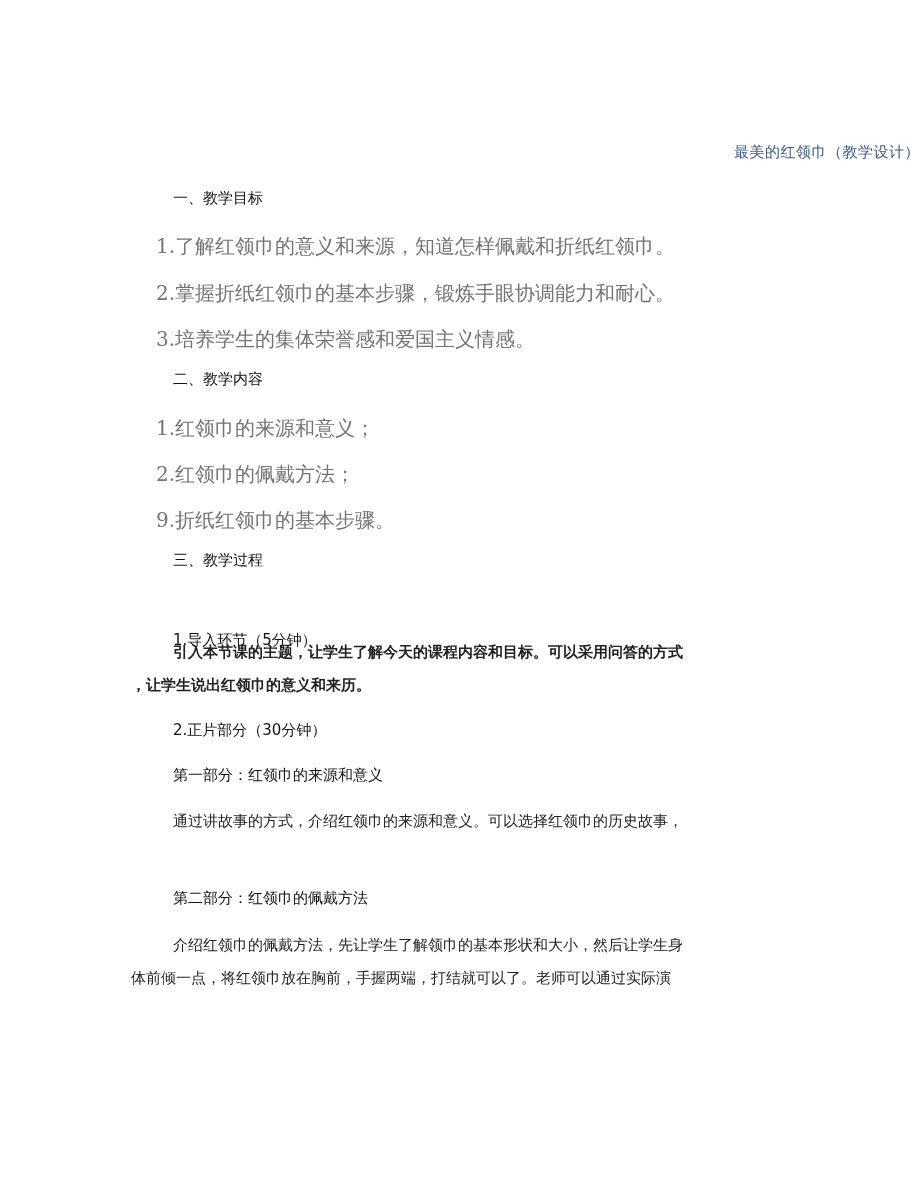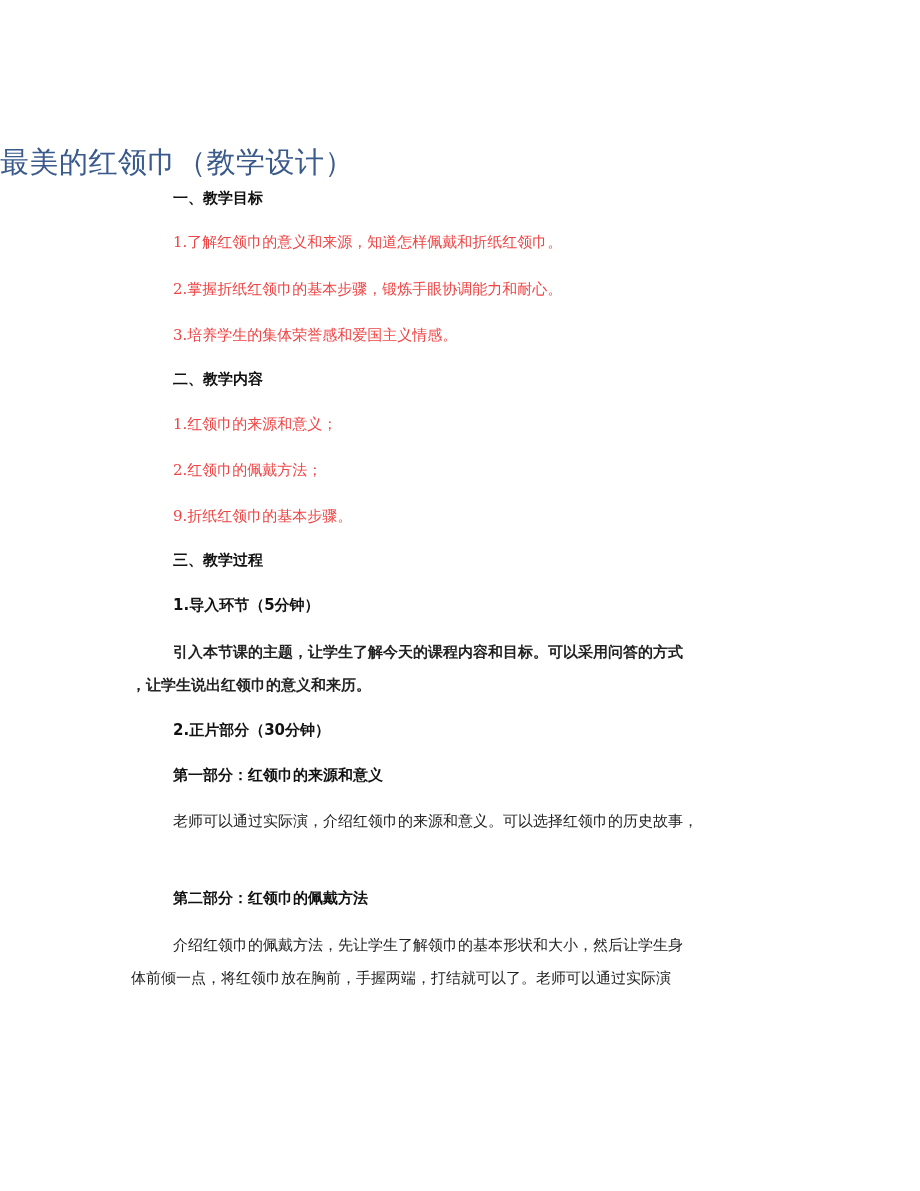--- a/index.html
+++ b/index.html
@@ -1,24 +1,24 @@
 <!DOCTYPE html>
 <html><head>
 <meta charset="utf-8">
 <style>
   html, body { margin: 0; padding: 0; background: #ffffff; }
   body { width: 920px; height: 1191px; position: relative; overflow: hidden;
          font-family: "DejaVu Serif", "Liberation Serif", serif; color: #1a1a1a; }
   .page { position: absolute; left: 0; top: 0; width: 920px; height: 1191px; }
-  .title { position: absolute; top: 143px; left: 0; width: 920px; text-align: left;
-           font-family: "DejaVu Sans", "Liberation Sans", sans-serif; font-size: 29px;
+  .title { position: absolute; top: 143px; left: 0; width: 920px; text-align: right;
+           font-family: "DejaVu Sans", "Liberation Sans", sans-serif; font-size: 15px;
            color: #3a5a8c; letter-spacing: 0.5px; }
   .h { position: absolute; left: 173px; font-family: "DejaVu Sans", "Liberation Sans", sans-serif;
-       font-weight: bold; font-size: 15px; color: #111; text-align: right; }
-  .p { position: absolute; left: 173px; font-size: 15px; color: #ef4444; white-space: nowrap; }
+       font-weight: normal; font-size: 15px; color: #111; text-align: right; }
+  .p { position: absolute; left: 156px; font-size: 20px; color: #737373; white-space: nowrap; }
   .para { position: absolute; left: 131px; width: 660px; font-size: 15px; color: #222;
           line-height: 33px; }
   .para .line { display: block; white-space: nowrap; }
   .para .first { padding-left: 42px; }
 </style>
 </head>
 <body>
 
 <div class="page">
   <div class="title">最美的红领巾（教学设计）</div>
@@ -27,32 +27,32 @@
   <div class="p" style="top:233px;">1.了解红领巾的意义和来源，知道怎样佩戴和折纸红领巾。</div>
   <div class="p" style="top:280px;">2.掌握折纸红领巾的基本步骤，锻炼手眼协调能力和耐心。</div>
   <div class="p" style="top:326px;">3.培养学生的集体荣誉感和爱国主义情感。</div>
 
   <div class="h" style="top:370px;">二、教学内容</div>
   <div class="p" style="top:415px;">1.红领巾的来源和意义；</div>
   <div class="p" style="top:461px;">2.红领巾的佩戴方法；</div>
   <div class="p" style="top:507px;">9.折纸红领巾的基本步骤。</div>
 
   <div class="h" style="top:551px;">三、教学过程</div>
-  <div class="h" style="top:596px;">1.导入环节（5分钟）</div>
+  <div class="h" style="top:631px;">1.导入环节（5分钟）</div>
 
   <div class="para" style="top:636px;font-weight:bold;">
     <span class="line first">引入本节课的主题，让学生了解今天的课程内容和目标。可以采用问答的方式</span>
     <span class="line">，让学生说出红领巾的意义和来历。</span>
   </div>
 
   <div class="h" style="top:721px;">2.正片部分（30分钟）</div>
   <div class="h" style="top:766px;">第一部分：红领巾的来源和意义</div>
 
   <div class="para" style="top:805px;">
-    <span class="line first">老师可以通过实际演，介绍红领巾的来源和意义。可以选择红领巾的历史故事，</span>
+    <span class="line first">通过讲故事的方式，介绍红领巾的来源和意义。可以选择红领巾的历史故事，</span>
   </div>
 
   <div class="h" style="top:889px;">第二部分：红领巾的佩戴方法</div>
 
   <div class="para" style="top:929px;">
     <span class="line first">介绍红领巾的佩戴方法，先让学生了解领巾的基本形状和大小，然后让学生身</span>
     <span class="line">体前倾一点，将红领巾放在胸前，手握两端，打结就可以了。老师可以通过实际演</span>
   </div>
 </div>
 

